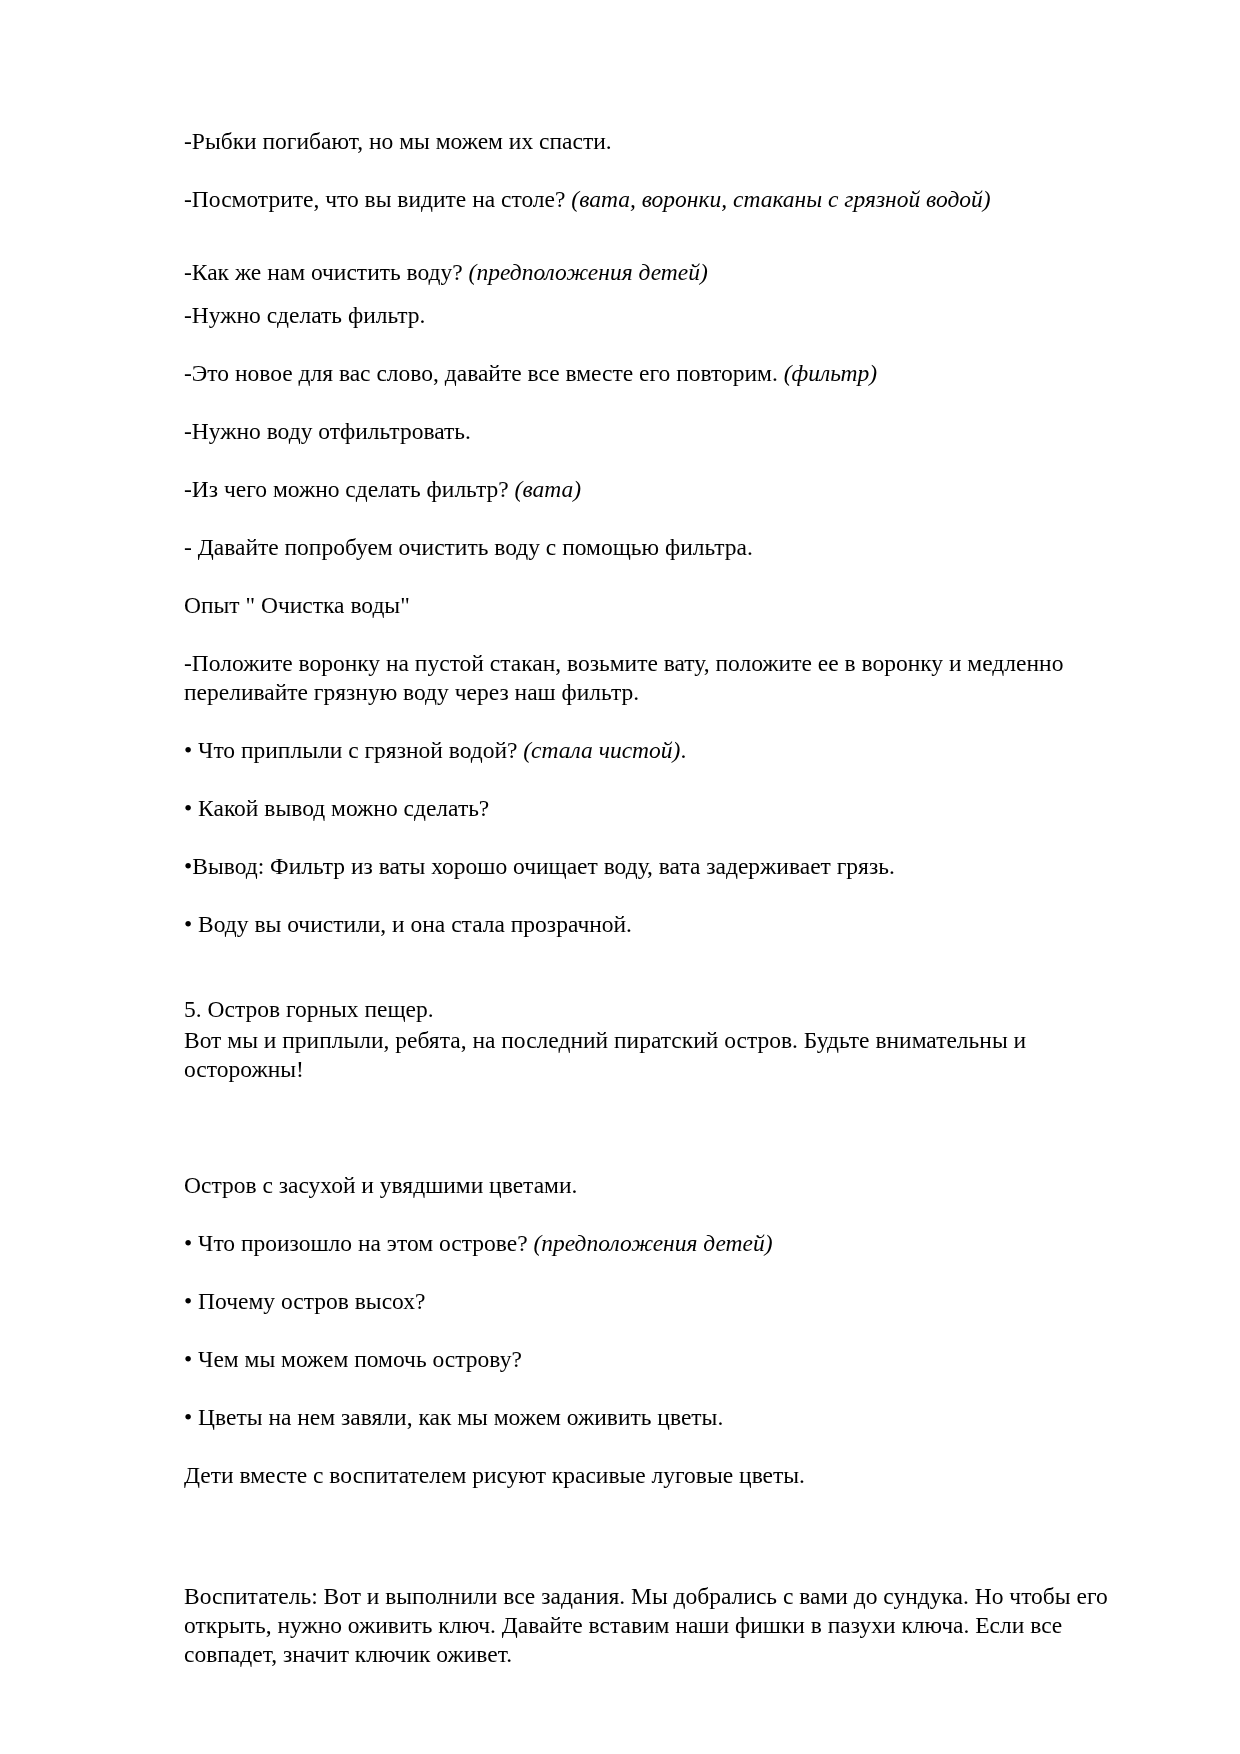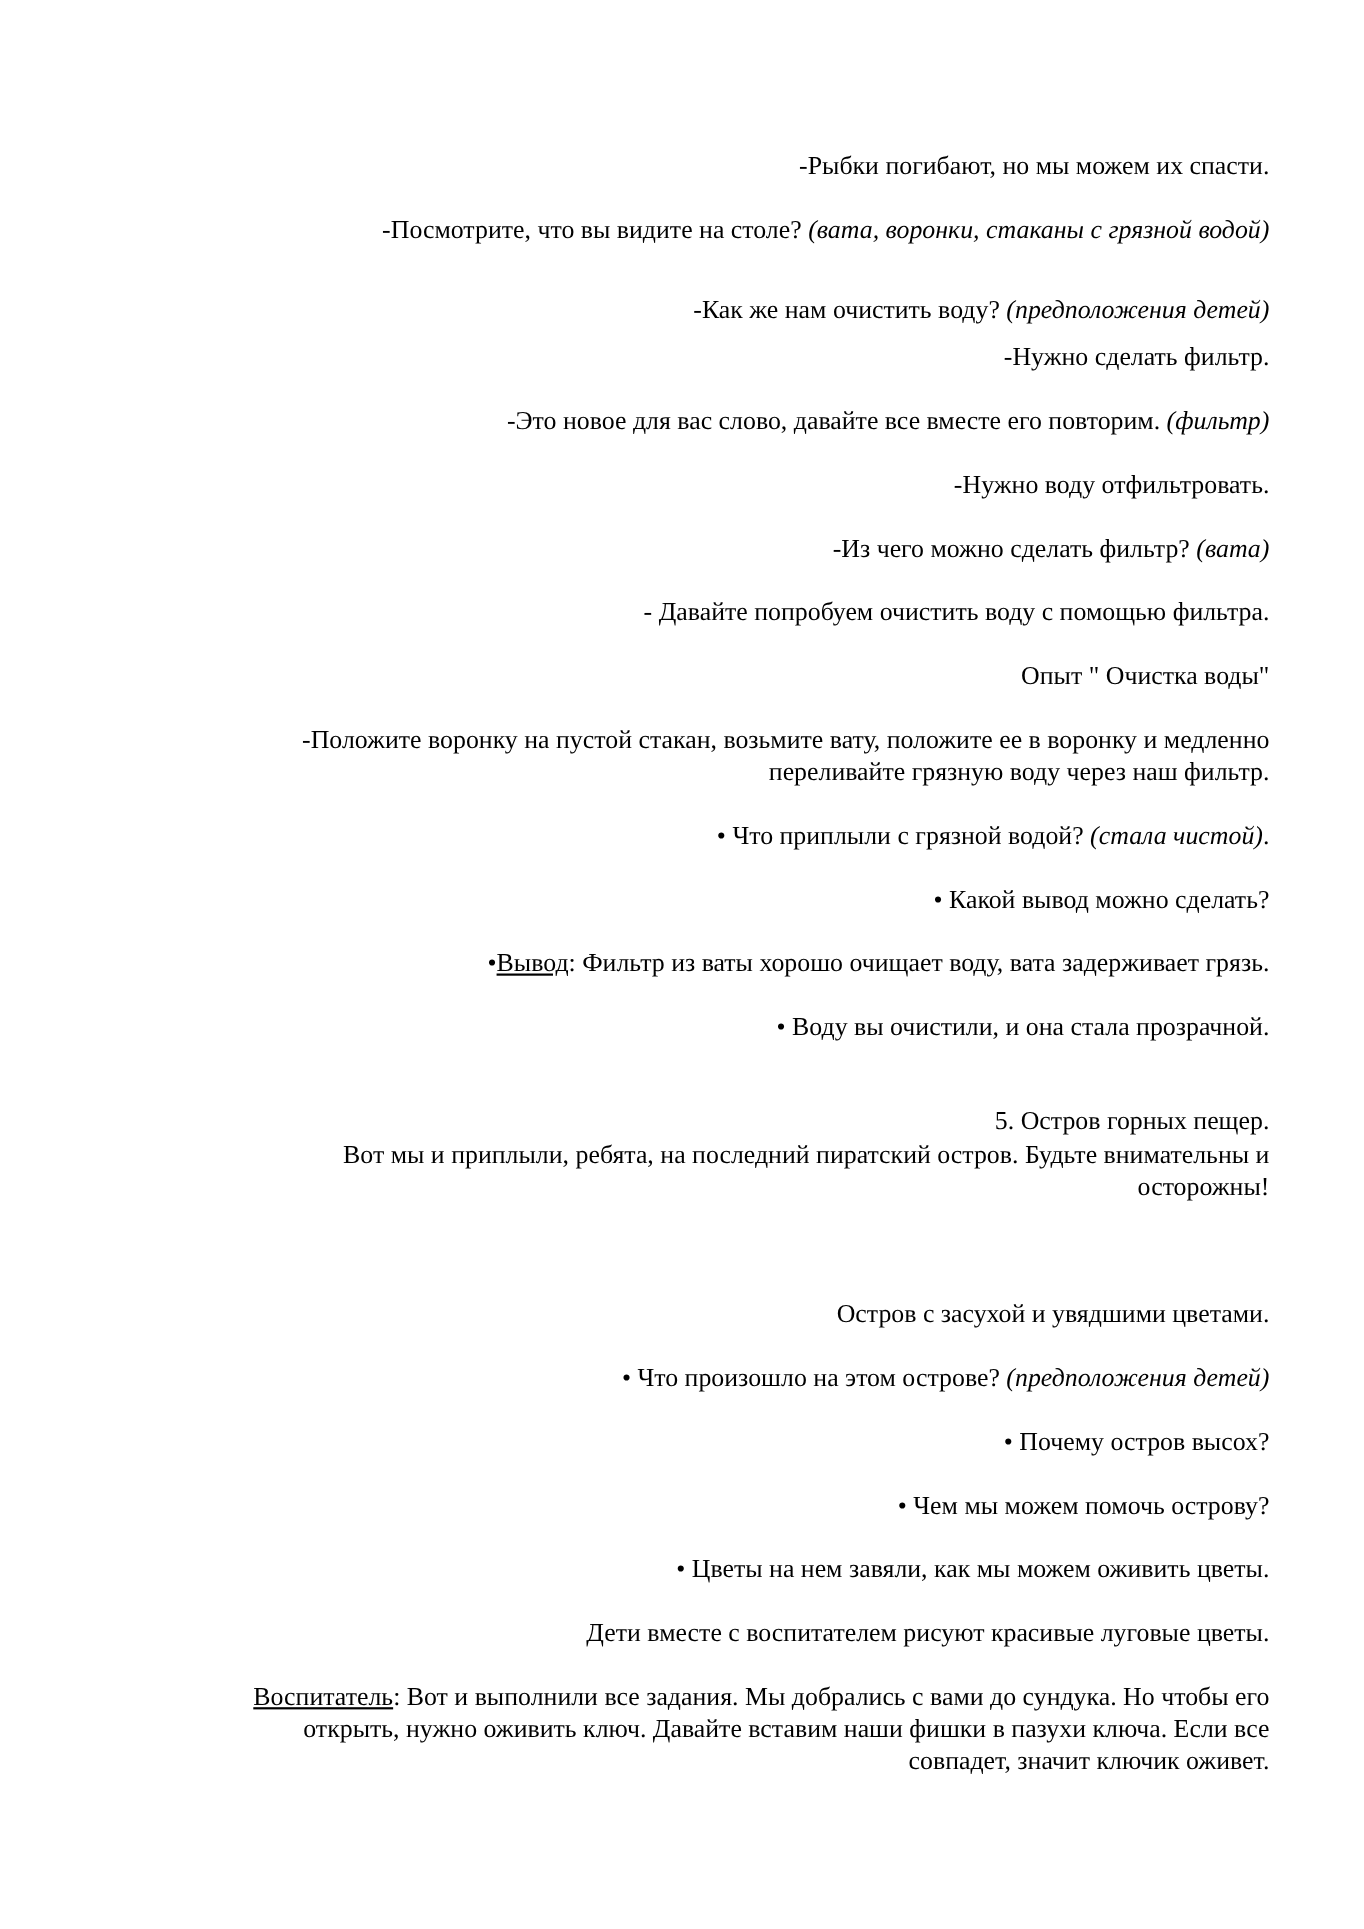--- a/index.html
+++ b/index.html
@@ -3,23 +3,23 @@
 <meta charset="utf-8">
 <style>
   html, body { margin: 0; padding: 0; background: #ffffff; }
   body { width: 1240px; height: 1754px; position: relative; overflow: hidden; }
   .page {
     position: absolute; left: 0; top: 0; width: 1240px; height: 1754px;
     background: #ffffff; color: #000000;
     font-family: "Liberation Serif", "DejaVu Serif", serif;
     font-size: 23.5px; line-height: 29px;
   }
-  .p { position: absolute; left: 177px; width: 960px; margin: 17px; white-space: normal; text-align: right; }
+  .p { position: absolute; left: 177px; width: 960px; margin: 7px; white-space: normal; }
   .it { font-style: italic; }
-  .u { text-decoration: underline; }
+  .u { }
 </style>
 </head>
 <body>
 
 <div class="page">
   <p class="p" style="top:120px"><span>-Рыбки погибают, но мы можем их спасти.</span></p>
   <p class="p" style="top:178px"><span>-Посмотрите, что вы видите на столе? </span><span class="it">(вата, воронки, стаканы с грязной водой)</span></p>
   <p class="p" style="top:251px"><span>-Как же нам очистить воду? </span><span class="it">(предположения детей)</span></p>
   <p class="p" style="top:352px"><span>-Это новое для вас слово, давайте все вместе его повторим. </span><span class="it">(фильтр)</span></p>
   <p class="p" style="top:294px"><span>-Нужно сделать фильтр.</span></p>
@@ -33,14 +33,14 @@
   <p class="p" style="top:845px"><span>•</span><span class="u">Вывод</span><span>: Фильтр из ваты хорошо очищает воду, вата задерживает грязь.</span></p>
   <p class="p" style="top:903px"><span>• Воду вы очистили, и она стала прозрачной.</span></p>
   <p class="p" style="top:988px"><span>5. Остров горных пещер.</span></p>
   <p class="p" style="top:1019px"><span>Вот мы и приплыли, ребята, на последний пиратский остров. Будьте внимательны и осторожны!</span></p>
   <p class="p" style="top:1164px"><span>Остров с засухой и увядшими цветами.</span></p>
   <p class="p" style="top:1222px"><span>• Что произошло на этом острове? </span><span class="it">(предположения детей)</span></p>
   <p class="p" style="top:1280px"><span>• Почему остров высох?</span></p>
   <p class="p" style="top:1338px"><span>• Чем мы можем помочь острову?</span></p>
   <p class="p" style="top:1396px"><span>• Цветы на нем завяли, как мы можем оживить цветы.</span></p>
   <p class="p" style="top:1454px"><span>Дети вместе с воспитателем рисуют красивые луговые цветы.</span></p>
-  <p class="p" style="top:1512px"><span class="u">Воспитатель</span><span>: Вот и выполнили все задания. Мы добрались с вами до сундука. Но чтобы его открыть, нужно оживить ключ. Давайте вставим наши фишки в пазухи ключа. Если все совпадет, значит ключик оживет.</span></p>
+  <p class="p" style="top:1575px"><span class="u">Воспитатель</span><span>: Вот и выполнили все задания. Мы добрались с вами до сундука. Но чтобы его открыть, нужно оживить ключ. Давайте вставим наши фишки в пазухи ключа. Если все совпадет, значит ключик оживет.</span></p>
 </div>
 
 </body></html>

